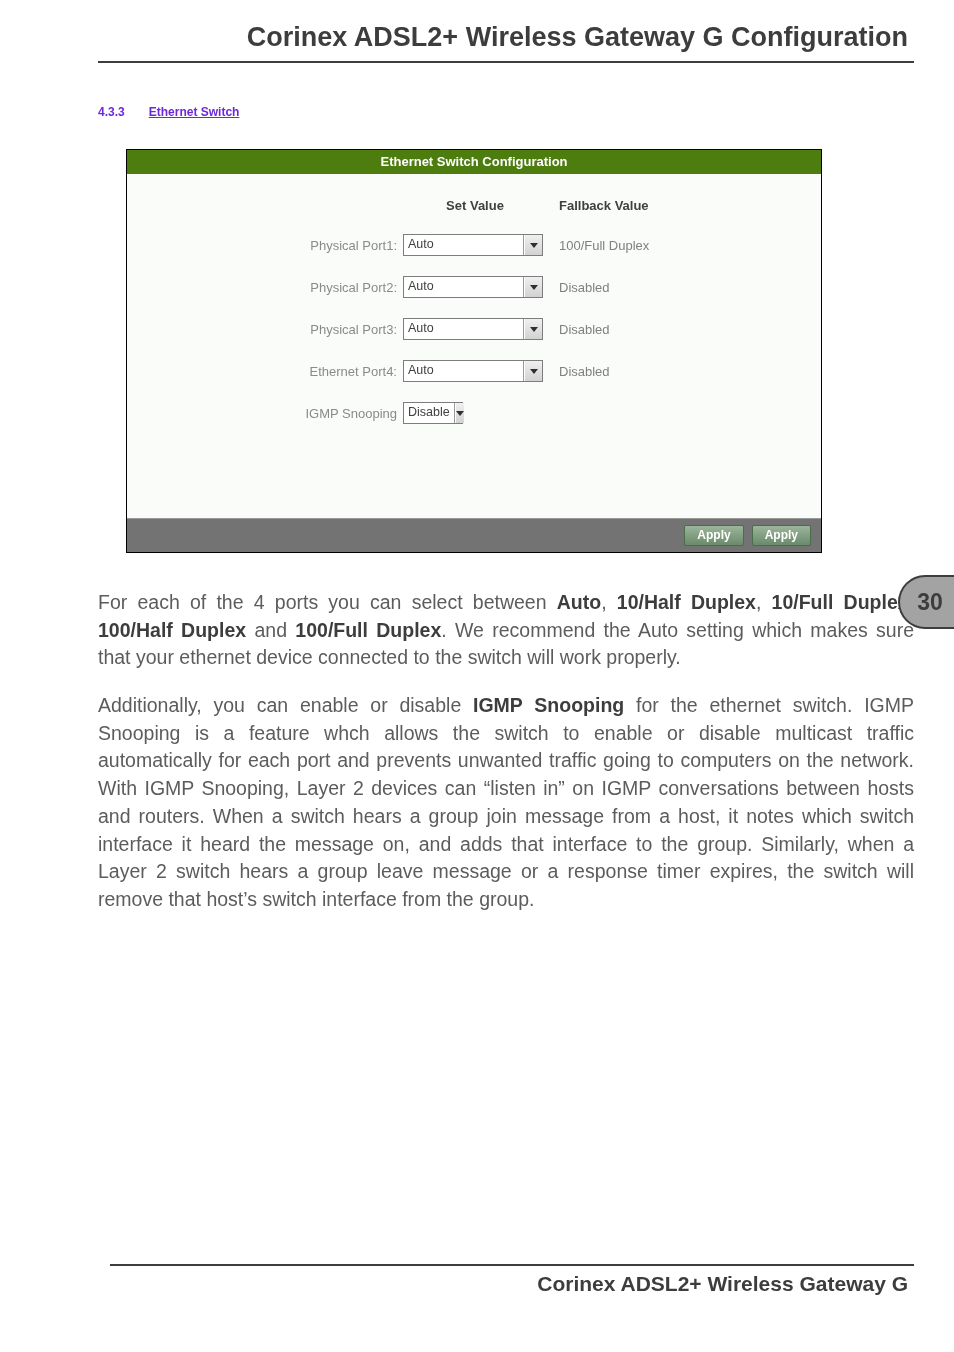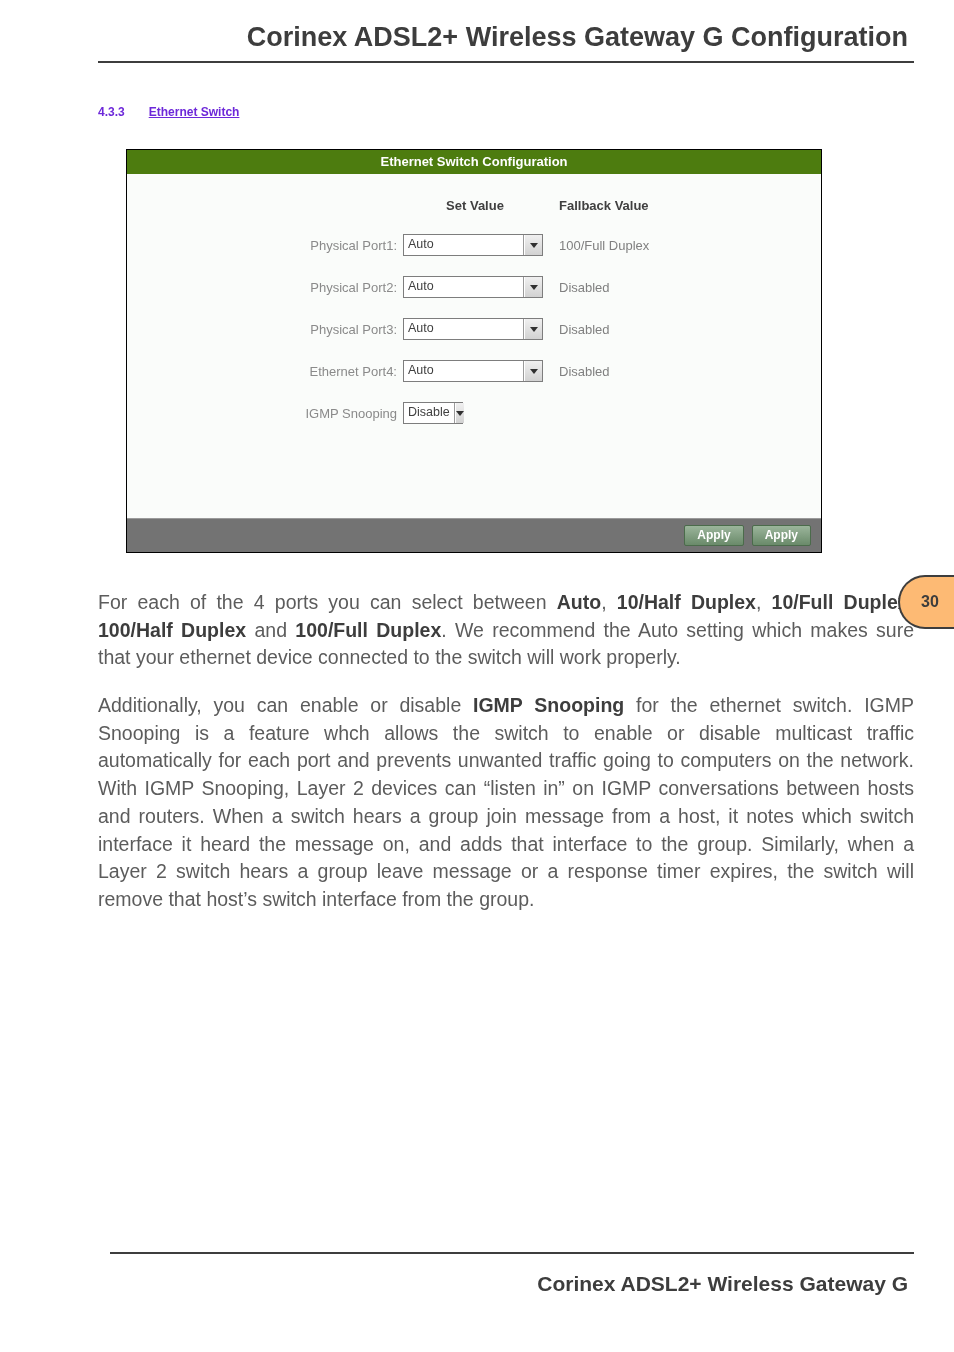--- a/index.html
+++ b/index.html
@@ -124,33 +124,33 @@
     top: 575px;
     width: 56px;
     height: 54px;
     border: 2.5px solid #3d3d3d;
     border-right: none;
     border-radius: 30px 0 0 30px;
     display: flex;
     align-items: center;
     justify-content: center;
     font-weight: 700;
-    font-size: 16px;
+    font-size: 23px;
     color: #3d3d3d;
-    background: #fdba74;
+    background: #a3a3a3;
     padding-left: 6px;
   }
 
   .footer-line {
     position: absolute;
     left: 110px;
     right: 40px;
     bottom: 56px;
     border-top: 2px solid #3d3d3d;
-    padding-top: 18px;
+    padding-top: 6px;
     text-align: right;
     font-weight: 700;
     font-size: 21px;
     color: #3d3d3d;
     padding-right: 6px;
   }
 </style>
 </head>
 <body>
 

